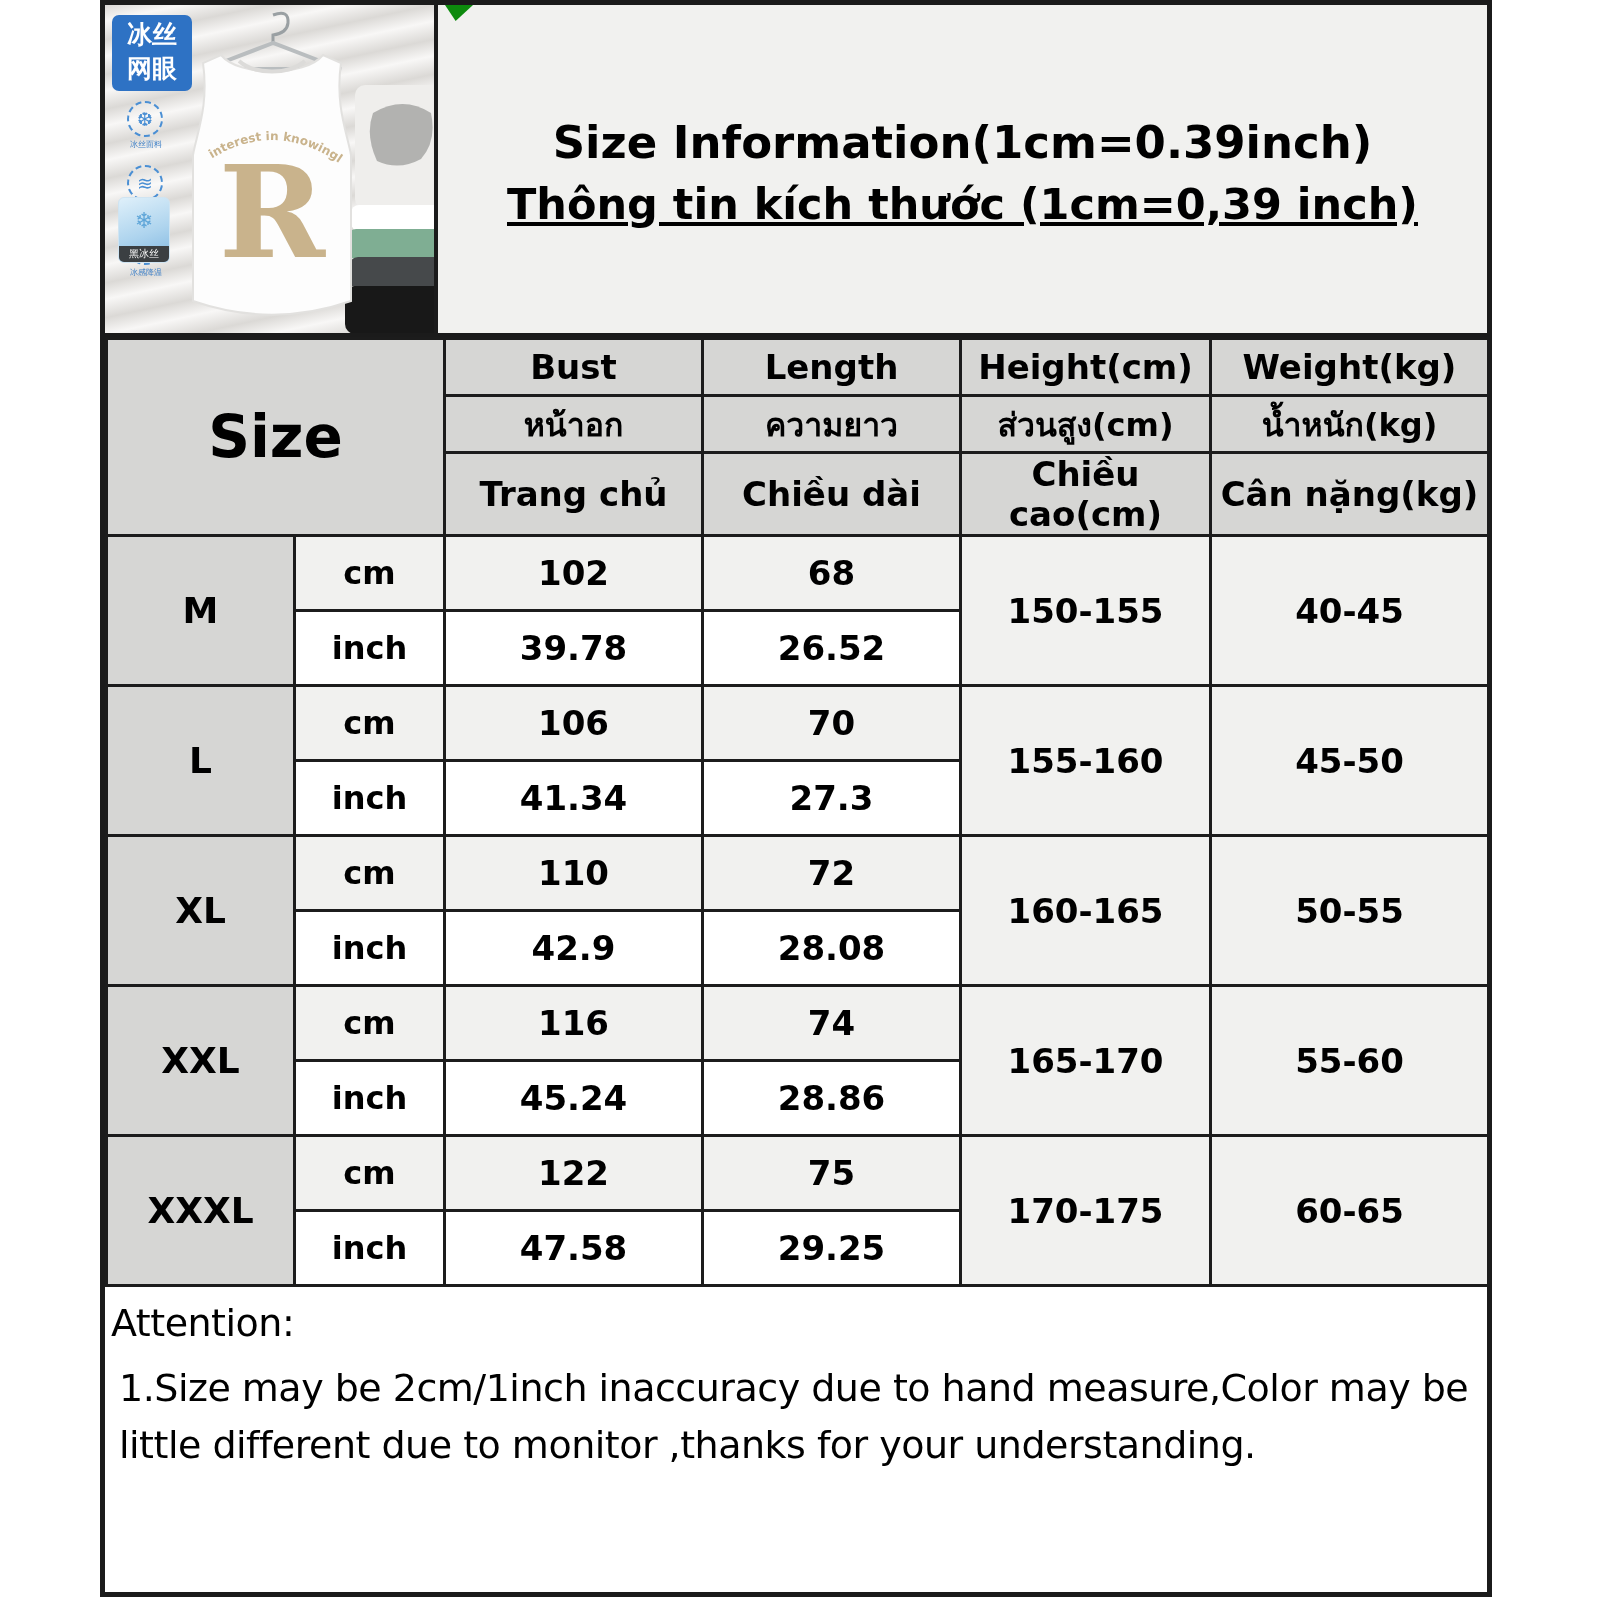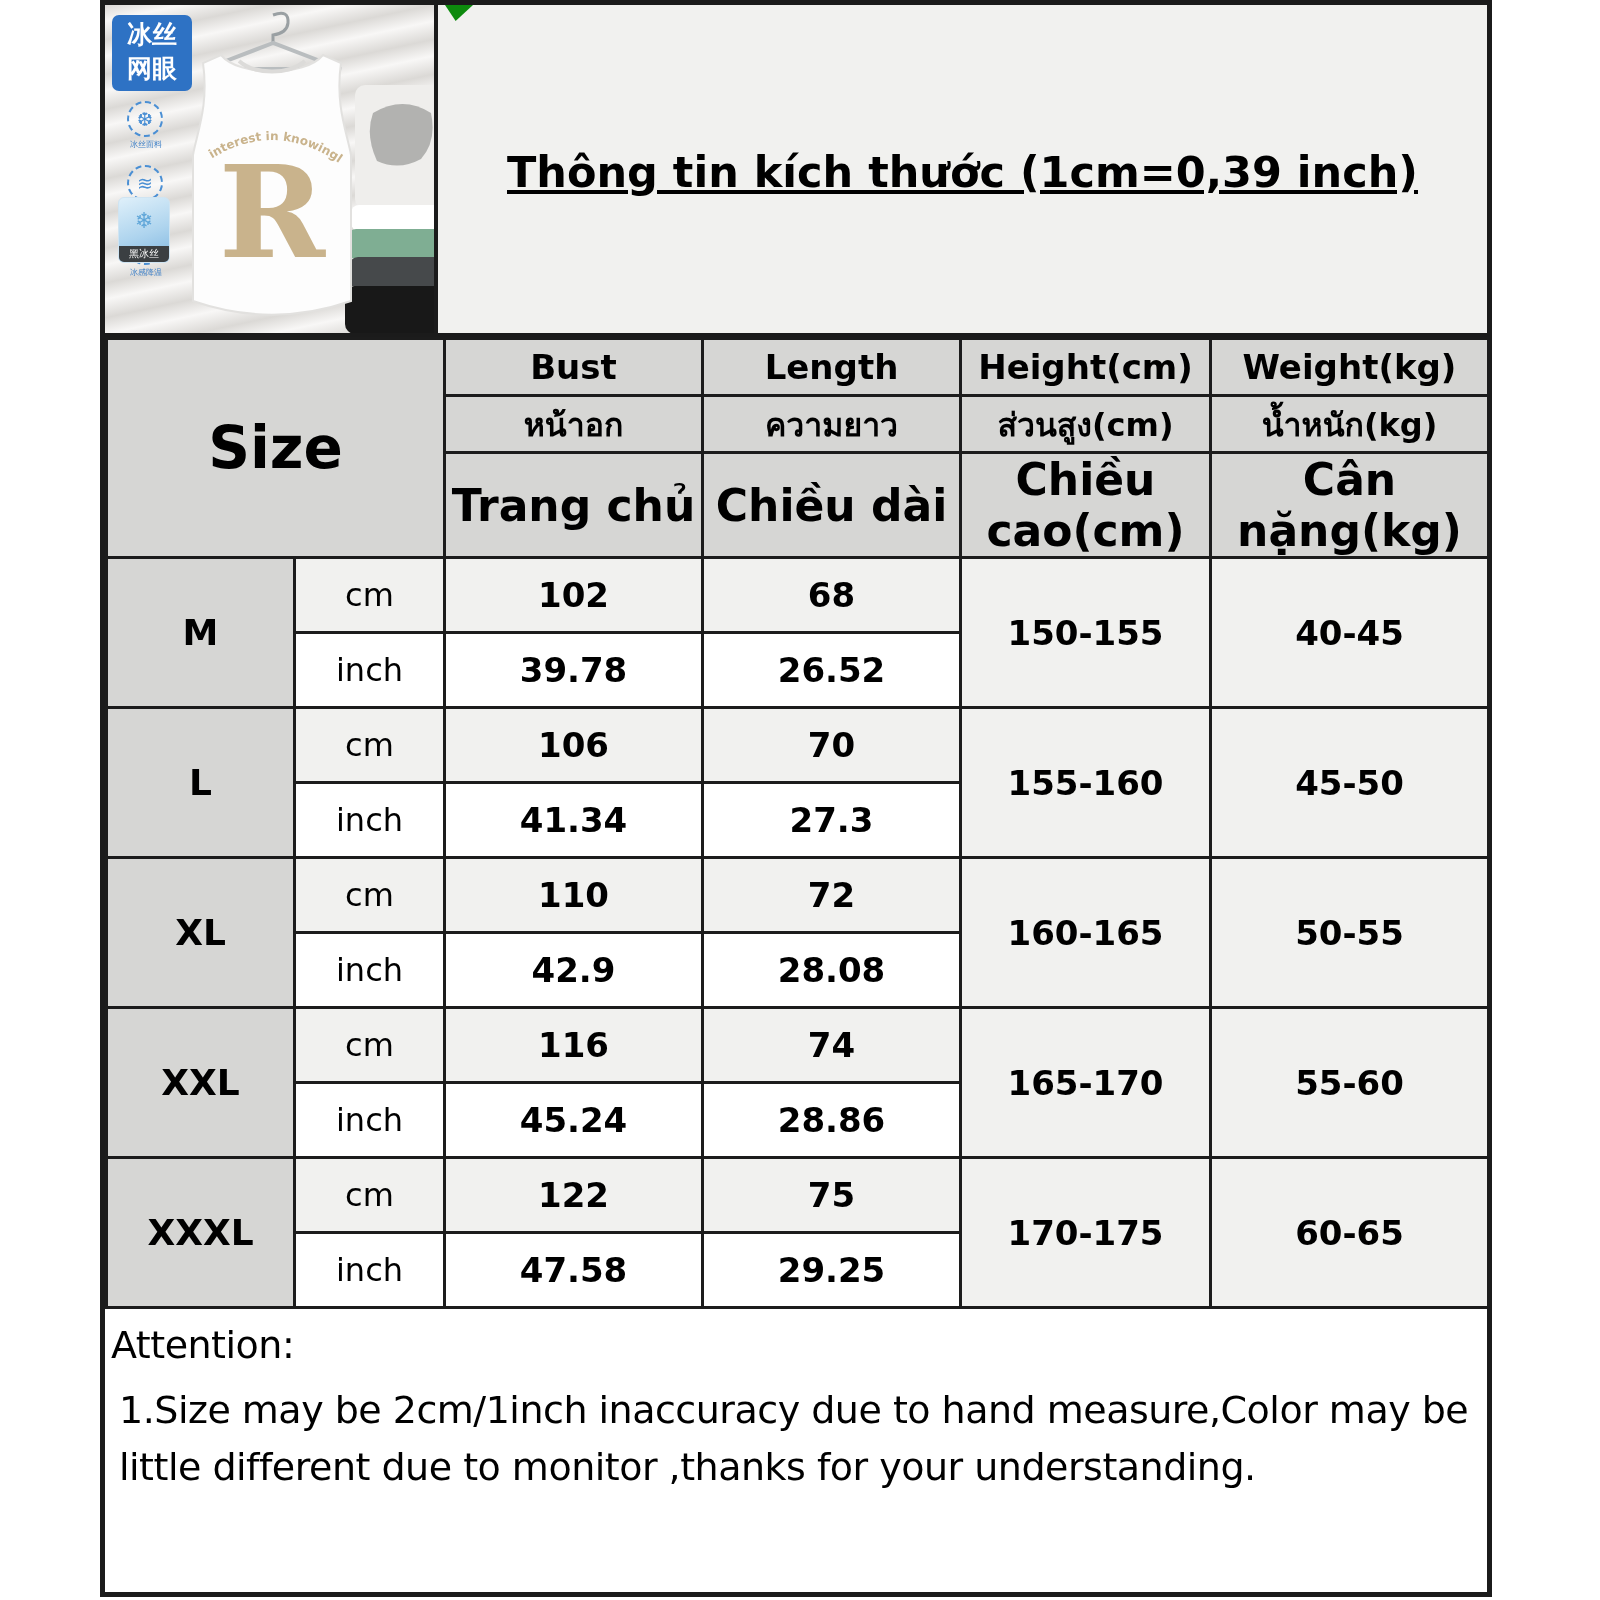--- a/index.html
+++ b/index.html
@@ -42,23 +42,23 @@
   .size-table td { border:3px solid #1c1c1c; text-align:center; vertical-align:middle;
     overflow:hidden; }
   tr.hrow { height:57px; }
   tr.drow { height:75px; }
   td.gray  { background:#d6d6d4; }
   td.lite  { background:#f1f1ef; }
   td.white { background:#ffffff; }
   .size-big { font-size:58px; font-weight:bold; }
   .col-head { font-size:34px; font-weight:bold; }
   .col-head-th { font-size:32px; font-weight:bold; }
-  .col-head-vi { font-size:44px; font-weight:bold; }
+  .col-head-vi { font-size:34px; font-weight:bold; }
   .size-name { font-size:36px; font-weight:bold; }
-  .unit { font-size:32px; font-weight:normal; }
+  .unit { font-size:32px; font-weight:bold; }
   .val { font-size:34px; font-weight:bold; }
 
   
   .attention { padding:8px 1px 0 6px; font-size:38px; line-height:1.5; letter-spacing:-0.5px; }
   .attention .note { margin:8px; }
 </style>
 </head>
 <body>
 
 <div class="frame">
@@ -113,20 +113,21 @@
 
       <div class="badge-ice">
         <div class="flake">❄</div>
         <div class="bar">黑冰丝</div>
       </div>
     </div>
 
     <div class="green-triangle" style="background:#0d8a0d;"></div>
 
     <div class="title-panel">
+      <div class="title-en">Size Information(1cm=0.39inch)</div>
       <div class="title-vi">Thông tin kích thước (1cm=0,39 inch)</div>
     </div>
   </div>
 
   <table class="size-table">
     <colgroup>
       <col style="width:188px">
         <col style="width:150px">
         <col style="width:258px">
       <col style="width:258px">

